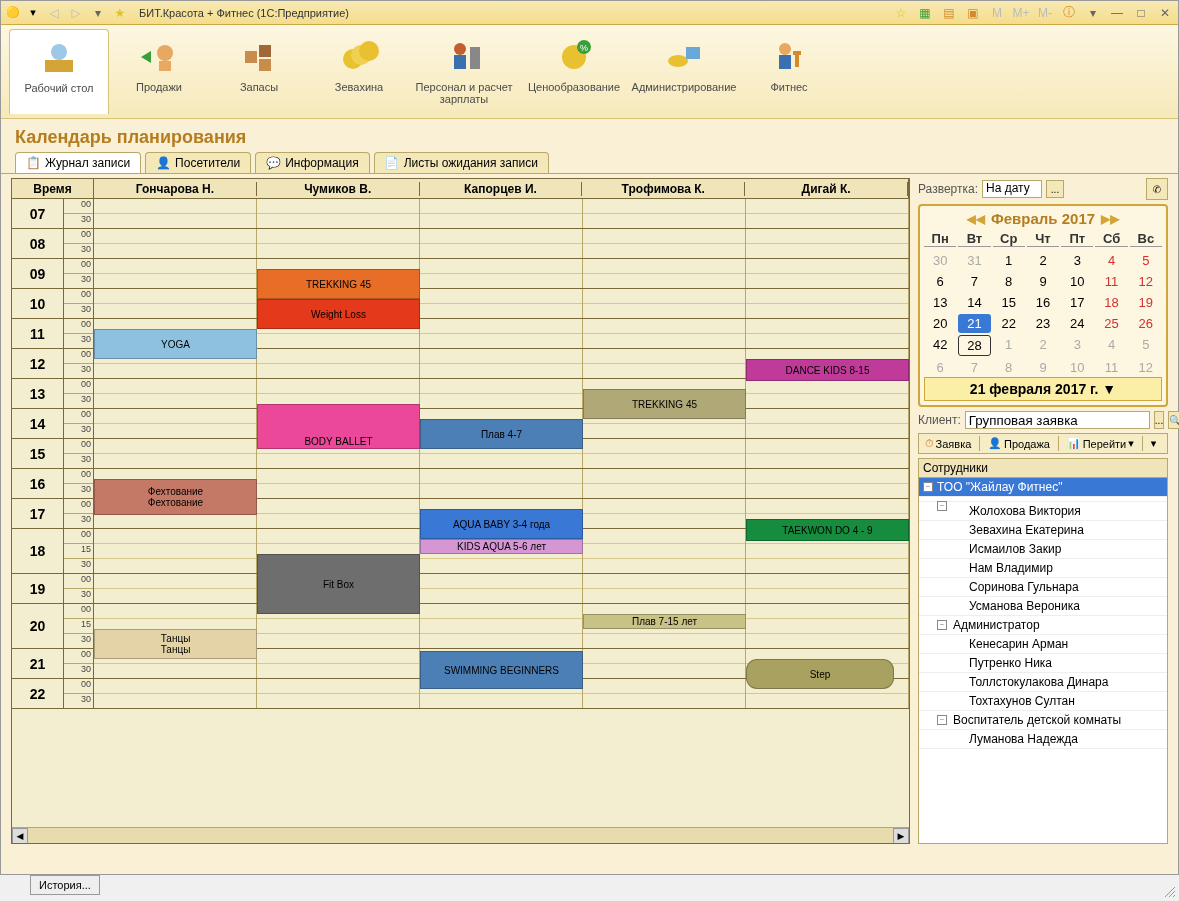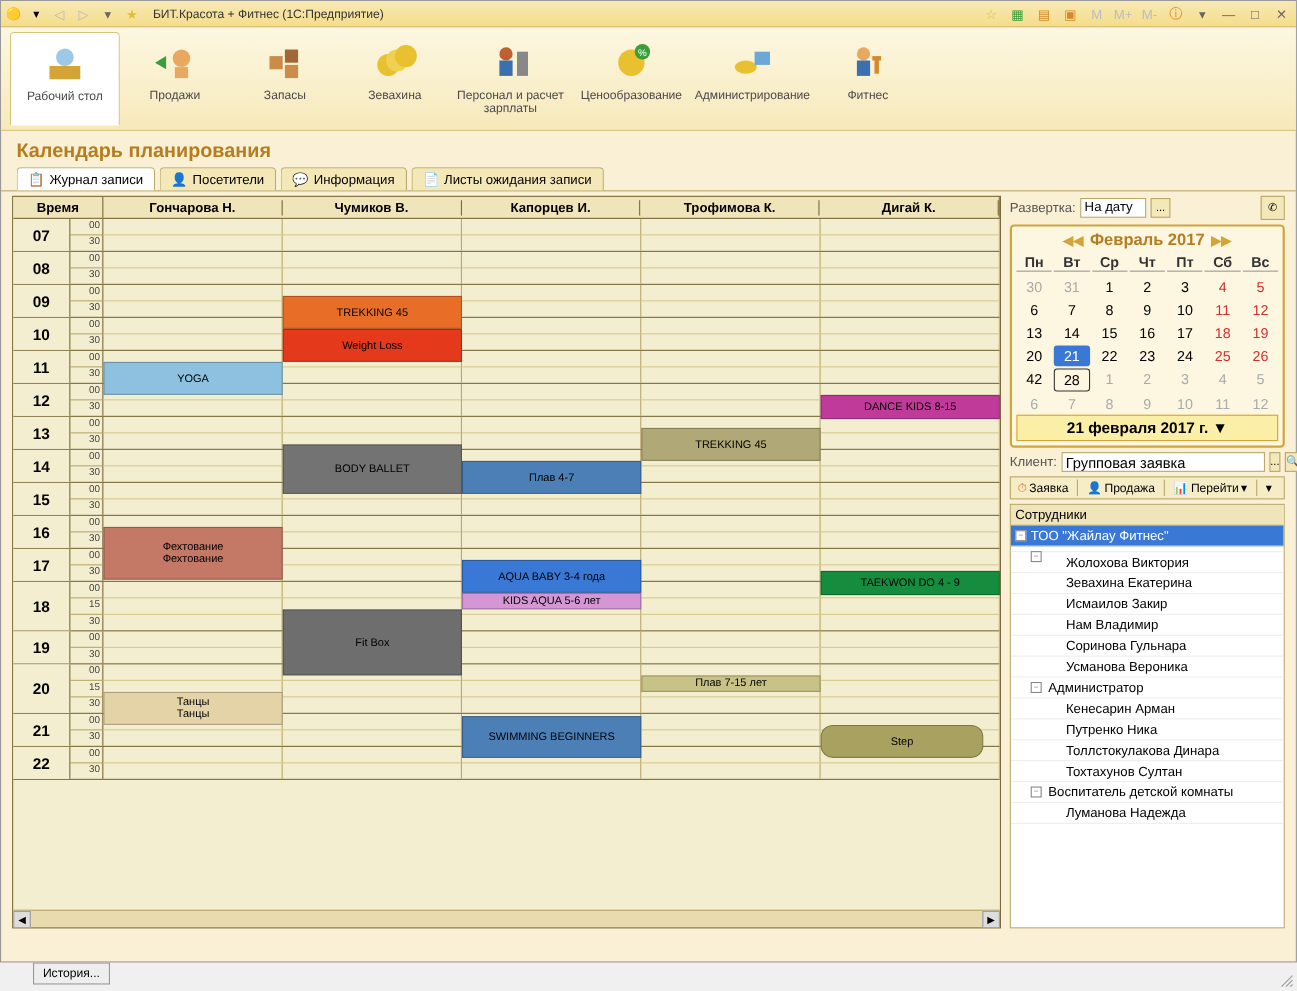--- a/index.html
+++ b/index.html
@@ -702,27 +702,27 @@
           </div>
           <div class="event" style="background: rgb(142, 193, 224); left: 82px; width: 163px; top: 130px; height: 30px;">
             <span>YOGA</span>
           </div>
           <div class="event" style="background: rgb(192, 58, 153); left: 734px; width: 163px; top: 160px; height: 22px;">
             <span>DANCE KIDS 8-15</span>
           </div>
           <div class="event" style="background: rgb(176, 168, 118); left: 571px; width: 163px; top: 190px; height: 30px;">
             <span>TREKKING 45</span>
           </div>
-          <div class="event" style="background: #737373; left: 245px; width: 163px; top: 205px; height: 45px;">
+          <div class="event" style="background: #ec4899; left: 245px; width: 163px; top: 205px; height: 45px; justify-content: flex-end;">
             <span>BODY BALLET</span>
           </div>
           <div class="event" style="background: rgb(76, 127, 181); left: 408px; width: 163px; top: 220px; height: 30px;">
             <span>Плав 4-7</span>
           </div>
-          <div class="event" style="background: rgb(196, 120, 102); left: 82px; width: 163px; top: 280px; height: 48px;">
+          <div class="event" style="background: rgb(196, 120, 102); left: 82px; width: 163px; top: 280px; height: 36px;">
             <span>Фехтование</span>
             <span>Фехтование</span>
           </div>
           <div class="event" style="background: rgb(58, 120, 214); left: 408px; width: 163px; top: 310px; height: 30px;">
             <span>AQUA BABY 3-4 года</span>
           </div>
           <div class="event" style="background: rgb(21, 140, 62); left: 734px; width: 163px; top: 310px; height: 22px; margin-top: 10px;">
             <span>TAEKWON DO 4 - 9</span>
           </div>
           <div class="event" style="background: rgb(212, 151, 212); left: 408px; width: 163px; top: 340px; height: 15px;">

